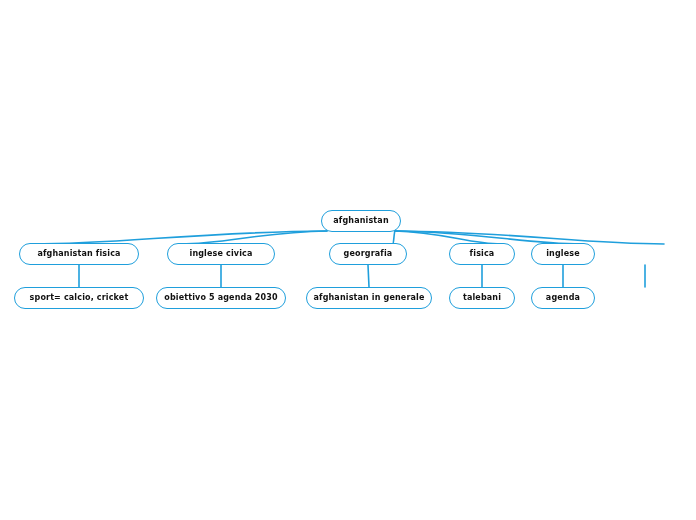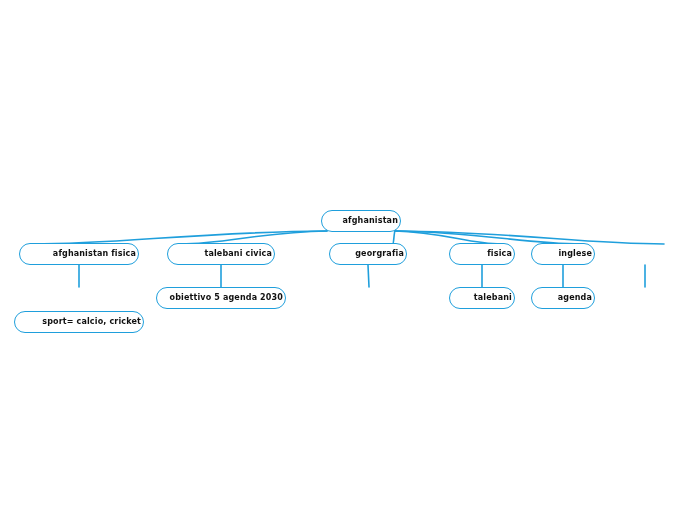--- a/index.html
+++ b/index.html
@@ -24,21 +24,21 @@
     top: 0;
     width: 696px;
     height: 520px;
     pointer-events: none;
   }
   .node {
     position: absolute;
     box-sizing: border-box;
     display: flex;
     align-items: center;
-    justify-content: flex-end;
+    justify-content: center;
     background: #ffffff;
     border: 1.5px solid #1f9fdc;
     border-radius: 999px;
     color: #111111;
     font-weight: bold;
     font-size: 8px;
     letter-spacing: 0.15px;
     white-space: nowrap;
     z-index: 2;
   }
@@ -73,33 +73,36 @@
       </g>
   </svg>
 
   <div class="node node-root" style="left: 321px; top: 210px; width: 80px; height: 22px;">
     <span class="node-label">afghanistan</span>
   </div>
 
   <div class="node" style="left: 19px; top: 243px; width: 120px; height: 22px;">
     <span class="node-label">afghanistan fisica</span>
   </div>
-  <div class="node" style="left: 14px; top: 287px; width: 130px; height: 22px; margin-top: 24px;">
+  <div class="node" style="left: 14px; top: 287px; width: 130px; height: 22px;">
     <span class="node-label">sport= calcio, cricket</span>
   </div>
 
   <div class="node" style="left: 167px; top: 243px; width: 108px; height: 22px;">
-    <span class="node-label">talebani civica</span>
+    <span class="node-label">inglese civica</span>
   </div>
   <div class="node" style="left: 156px; top: 287px; width: 130px; height: 22px;">
     <span class="node-label">obiettivo 5 agenda 2030</span>
   </div>
 
   <div class="node" style="left: 329px; top: 243px; width: 78px; height: 22px;">
     <span class="node-label">georgrafia</span>
+  </div>
+  <div class="node" style="left: 306px; top: 287px; width: 126px; height: 22px;">
+    <span class="node-label">afghanistan in generale</span>
   </div>
 
   <div class="node" style="left: 449px; top: 243px; width: 66px; height: 22px;">
     <span class="node-label">fisica</span>
   </div>
   <div class="node" style="left: 449px; top: 287px; width: 66px; height: 22px;">
     <span class="node-label">talebani</span>
   </div>
 
   <div class="node" style="left: 531px; top: 243px; width: 64px; height: 22px;">

